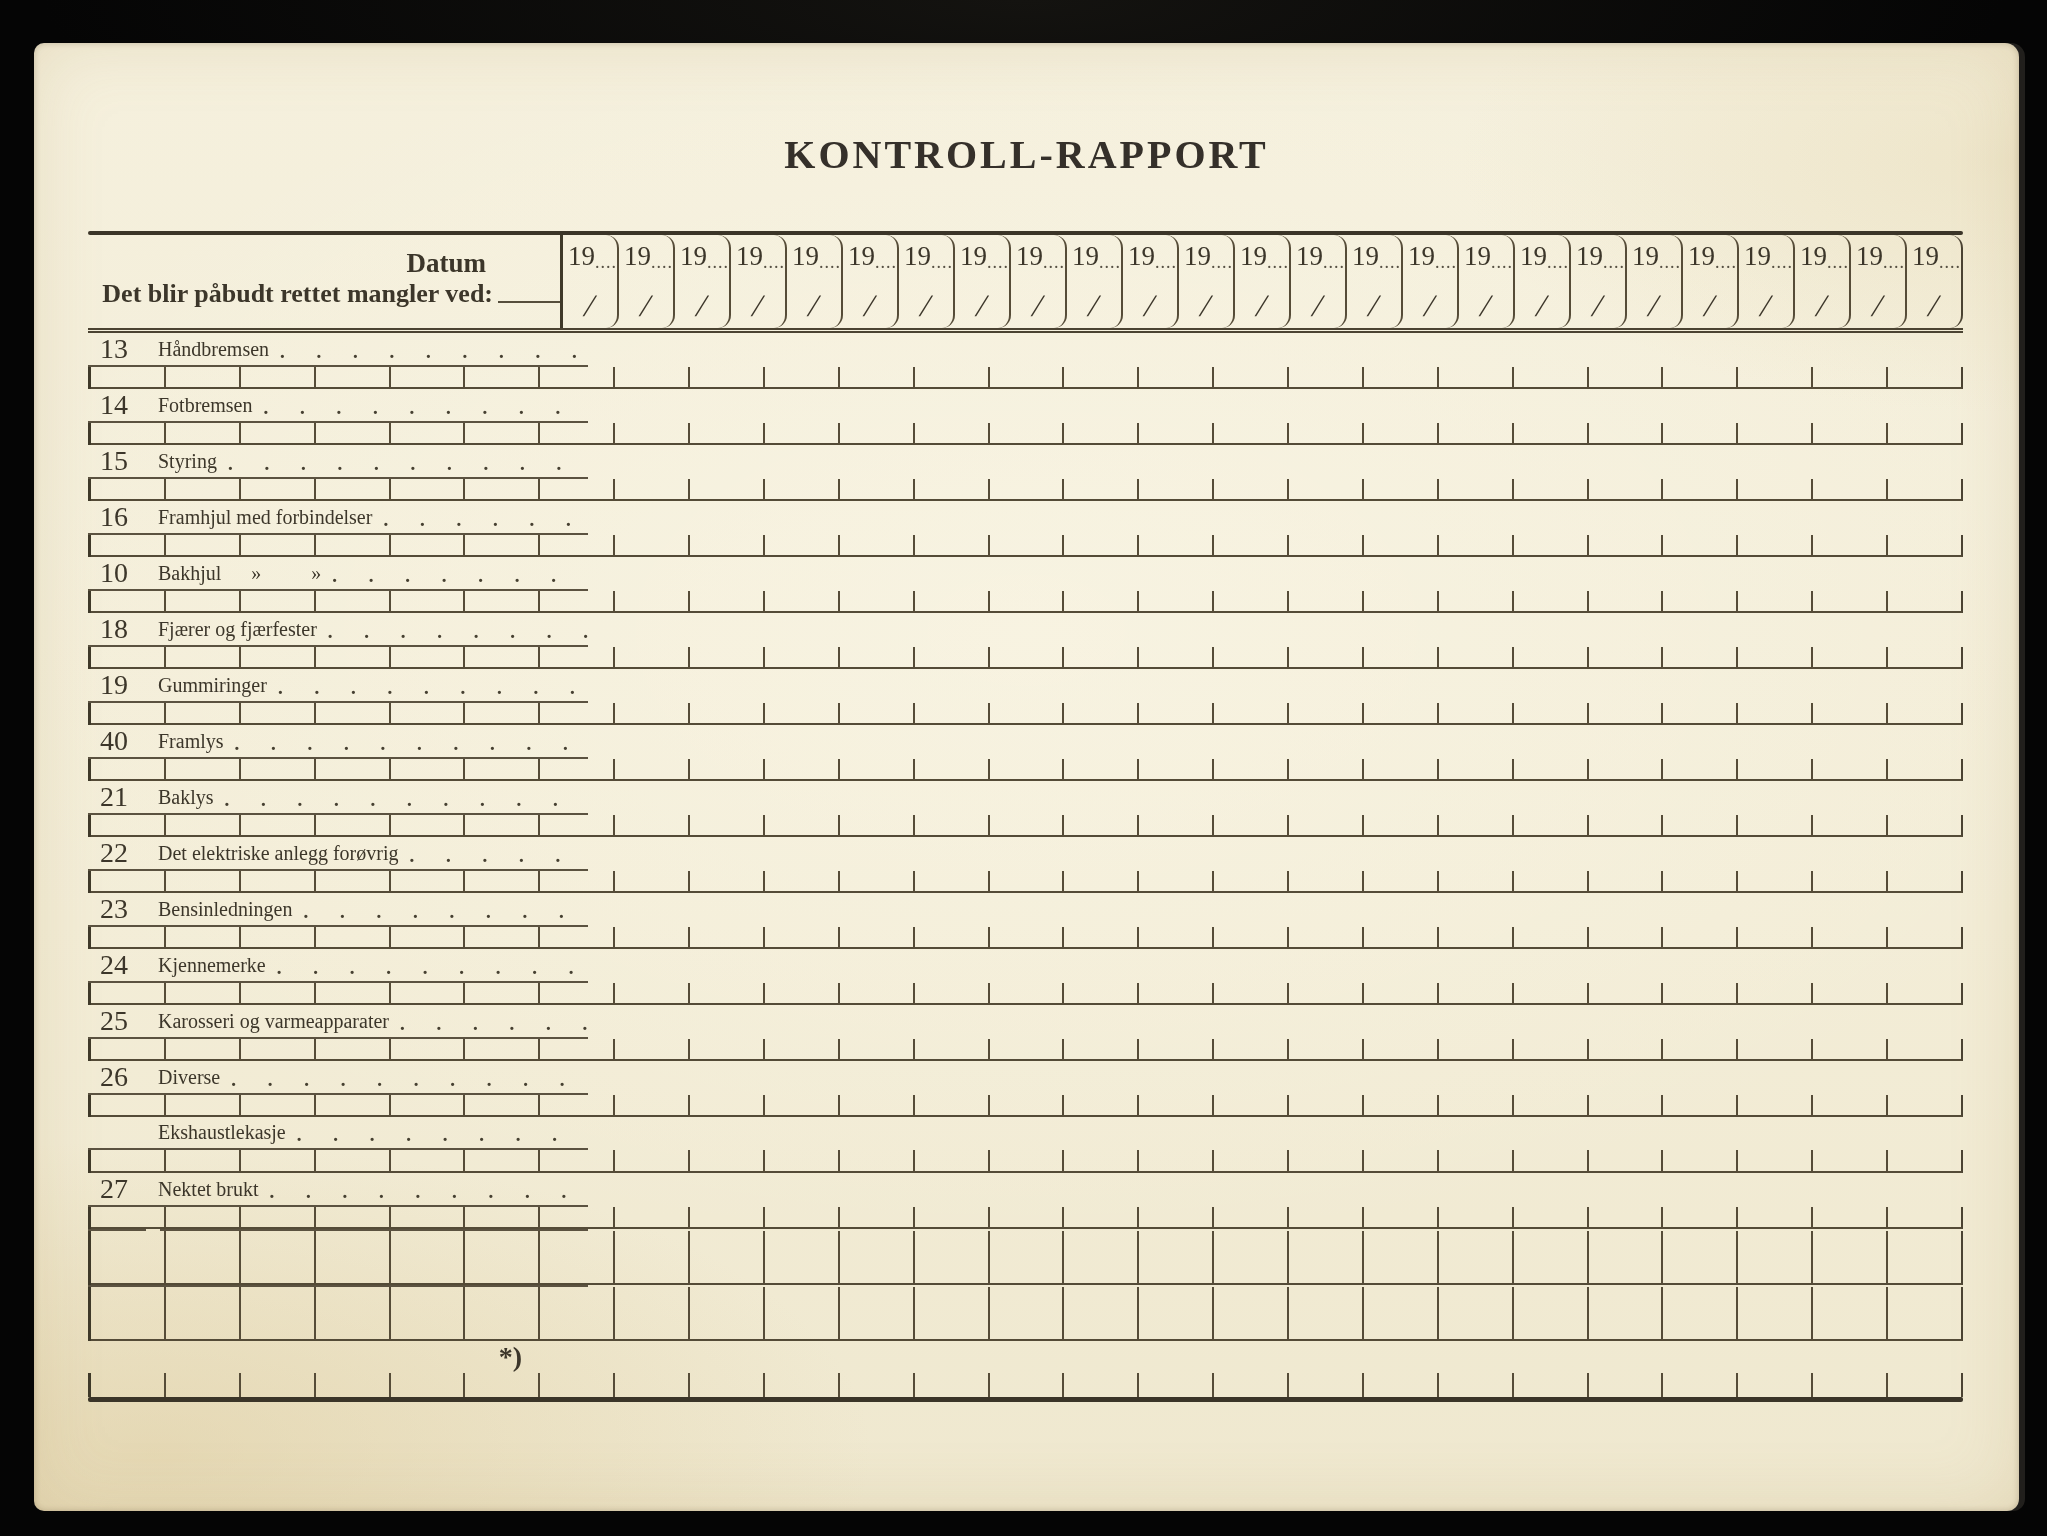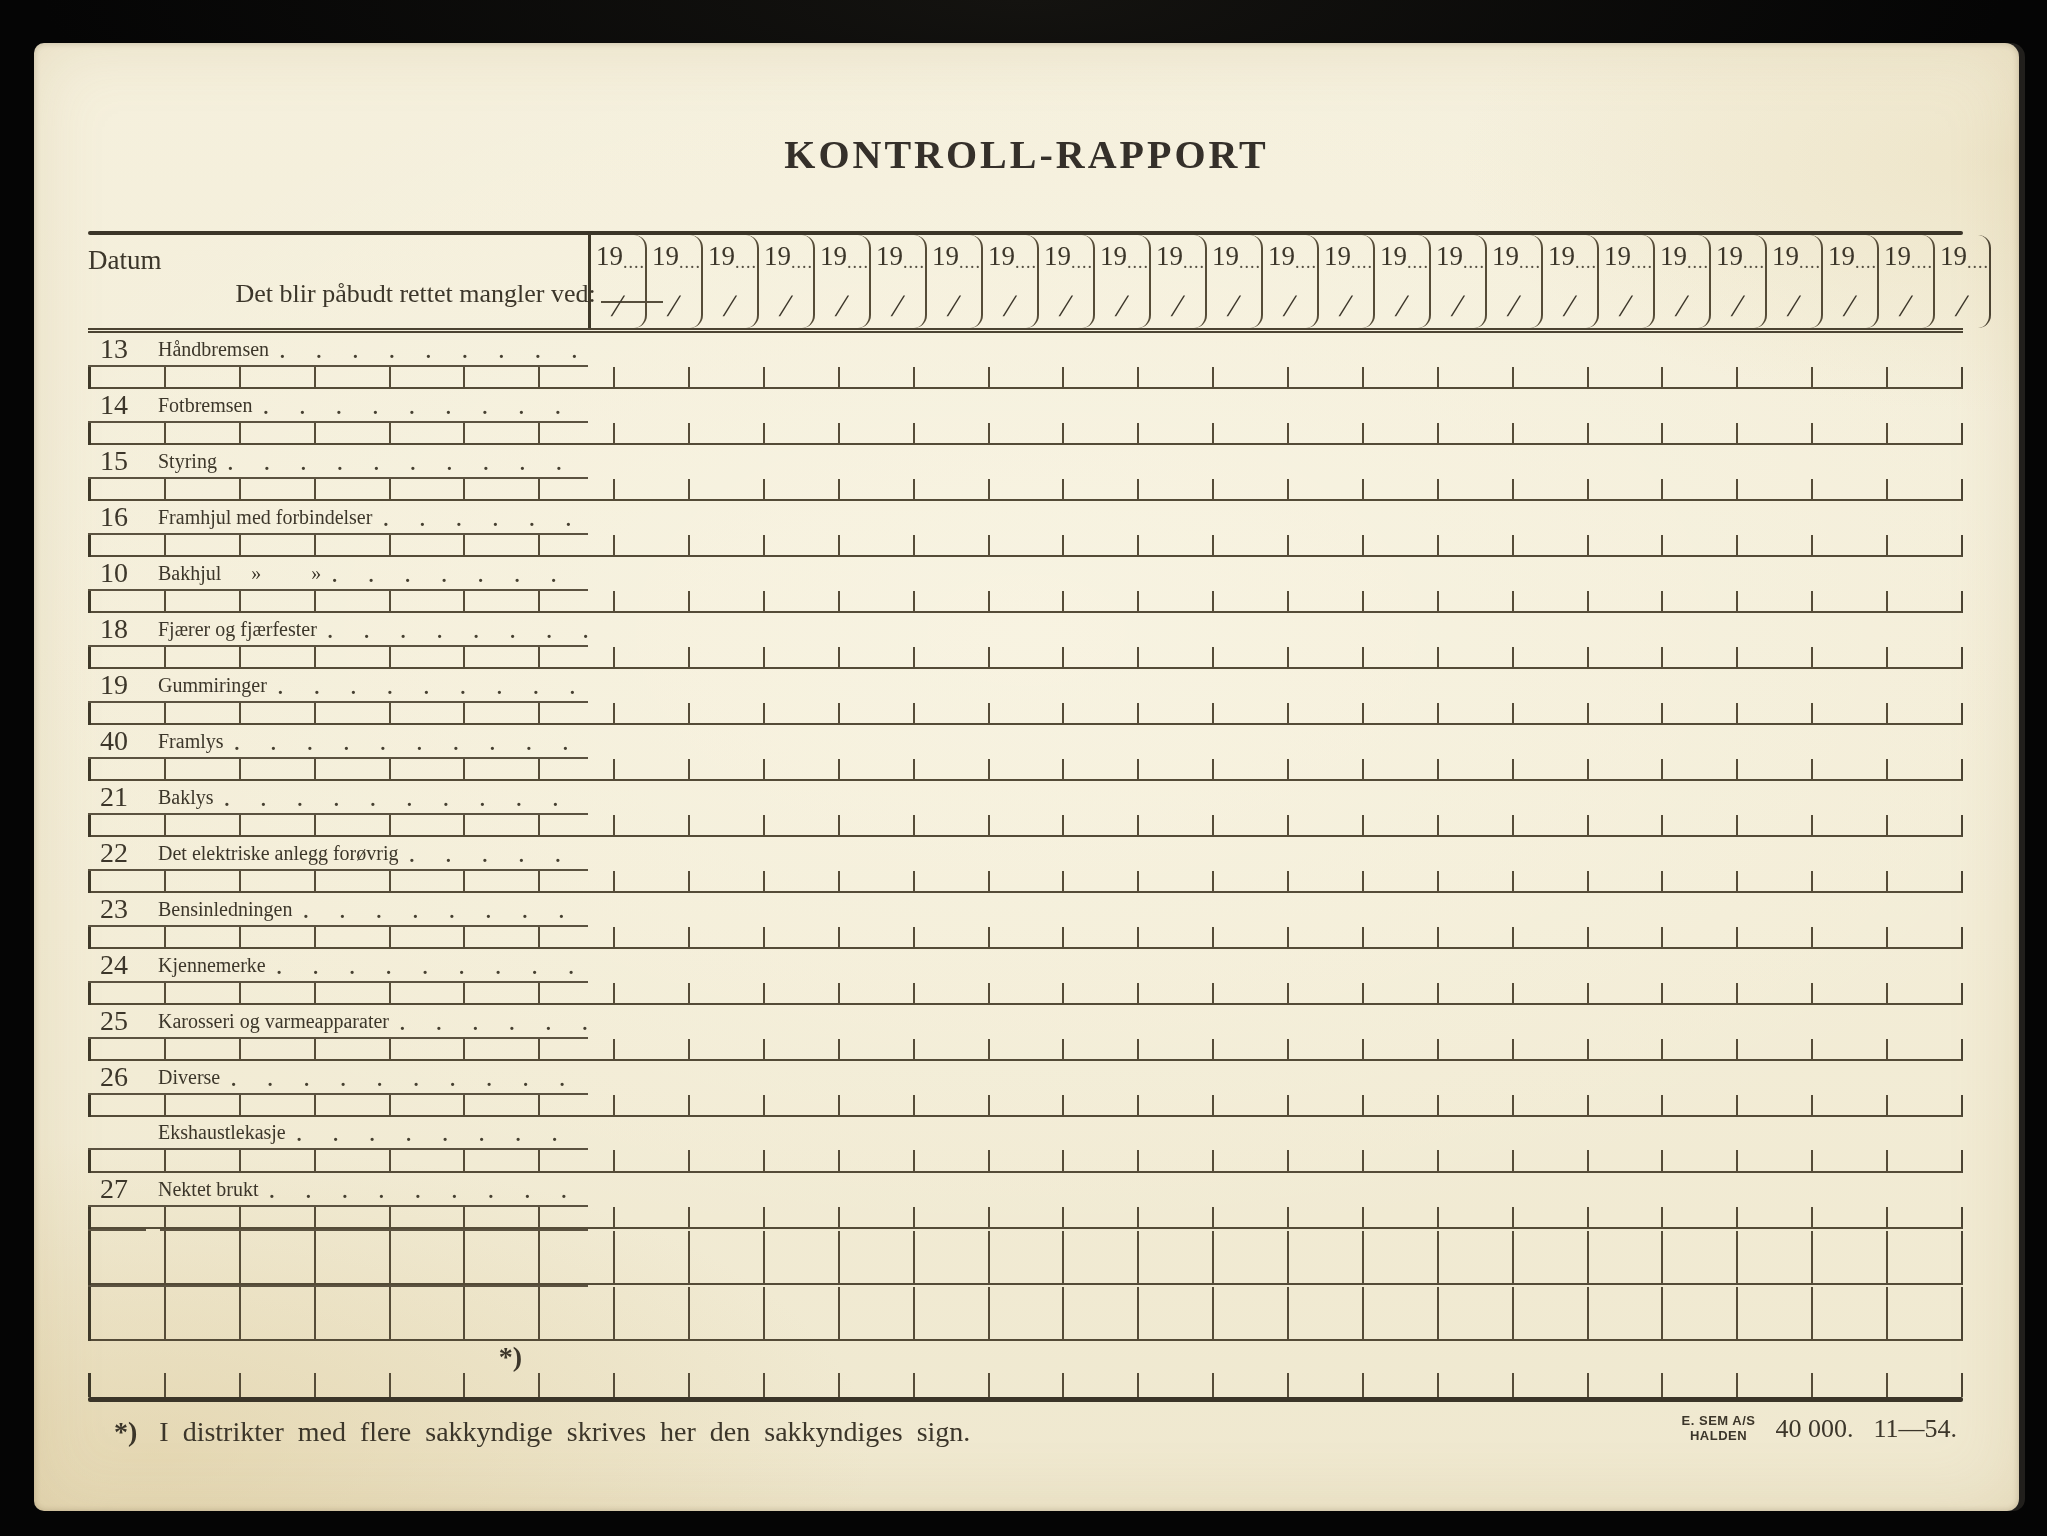--- a/index.html
+++ b/index.html
@@ -15,21 +15,21 @@
     border-radius:10px 14px 12px 10px;
     box-shadow: inset 0 0 70px rgba(170,140,70,.18), inset 0 0 6px rgba(60,45,20,.25), 6px 0 0 rgba(235,225,195,.12);
     color:#3c362a;margin-top:31px;}
   .title{position:absolute;top:88px;left:0;width:100%;text-align:center;
     font-size:40px;font-weight:bold;letter-spacing:3px;color:#35302а;color:#35302a;}
   .form{position:absolute;left:54px;top:188px;width:1875px;}
   .rule{height:4px;background:#3b3528;border-radius:2px;}
   .rule.bottom{margin-top:0;}
   
   .header-row{display:flex;height:93px;border-bottom:5px double #4b4332;}
-  .hlabel{width:500px;display:flex;flex-direction:row;justify-content:space-between;}
+  .hlabel{width:500px;display:flex;flex-direction:column;justify-content:flex-end;font-weight:bold;}
   .datum{text-align:right;padding:10px 74px 0 0;font-size:27px;}
   .subhead{display:flex;align-items:flex-end;justify-content:flex-end;font-size:26px;padding-bottom:19px;}
   .subhead .txt{white-space:nowrap;}
   .writein{width:62px;border-bottom:2px solid #564e3c;margin:0 0 6px 5px;}
   .hgrid{flex:1;display:flex;border-left:3px solid #3f3929;}
   .hcell{flex:1;border-right:2px solid #564c38;display:flex;flex-direction:column;border-radius:13px;}
   .hcell:last-child{border-right:2px solid #4b4332;}
   .yr{font-size:27px;padding:6px 0 0 5px;white-space:nowrap;overflow:hidden;}
   .yrdots{font-size:18px;letter-spacing:1px;opacity:.85;position:relative;top:3px;}
   .slash{flex:1;display:flex;align-items:flex-end;justify-content:center;
@@ -822,28 +822,15 @@
               <div class="cell"></div>
               <div class="cell"></div>
               <div class="cell"></div>
             </div>
           </div>
         </div>
 
       <div class="rule bottom" style="height:5px;"></div>
     </div>
 
-    <div class="footrow">
-      <div class="footnote">
-        <span class="mark">*)</span><span>I distrikter med flere sakkyndige skrives her den sakkyndiges sign.</span>
-      </div>
-      <div class="printer">
-        <div class="pname">
-          <div>E. SEM A/S</div>
-          <div>HALDEN</div>
-        </div>
-        <div class="pqty">40 000.</div>
-        <div class="pcode">11—54.</div>
-      </div>
-    </div>
 
   </div>
 </div>
 
 </body></html>

